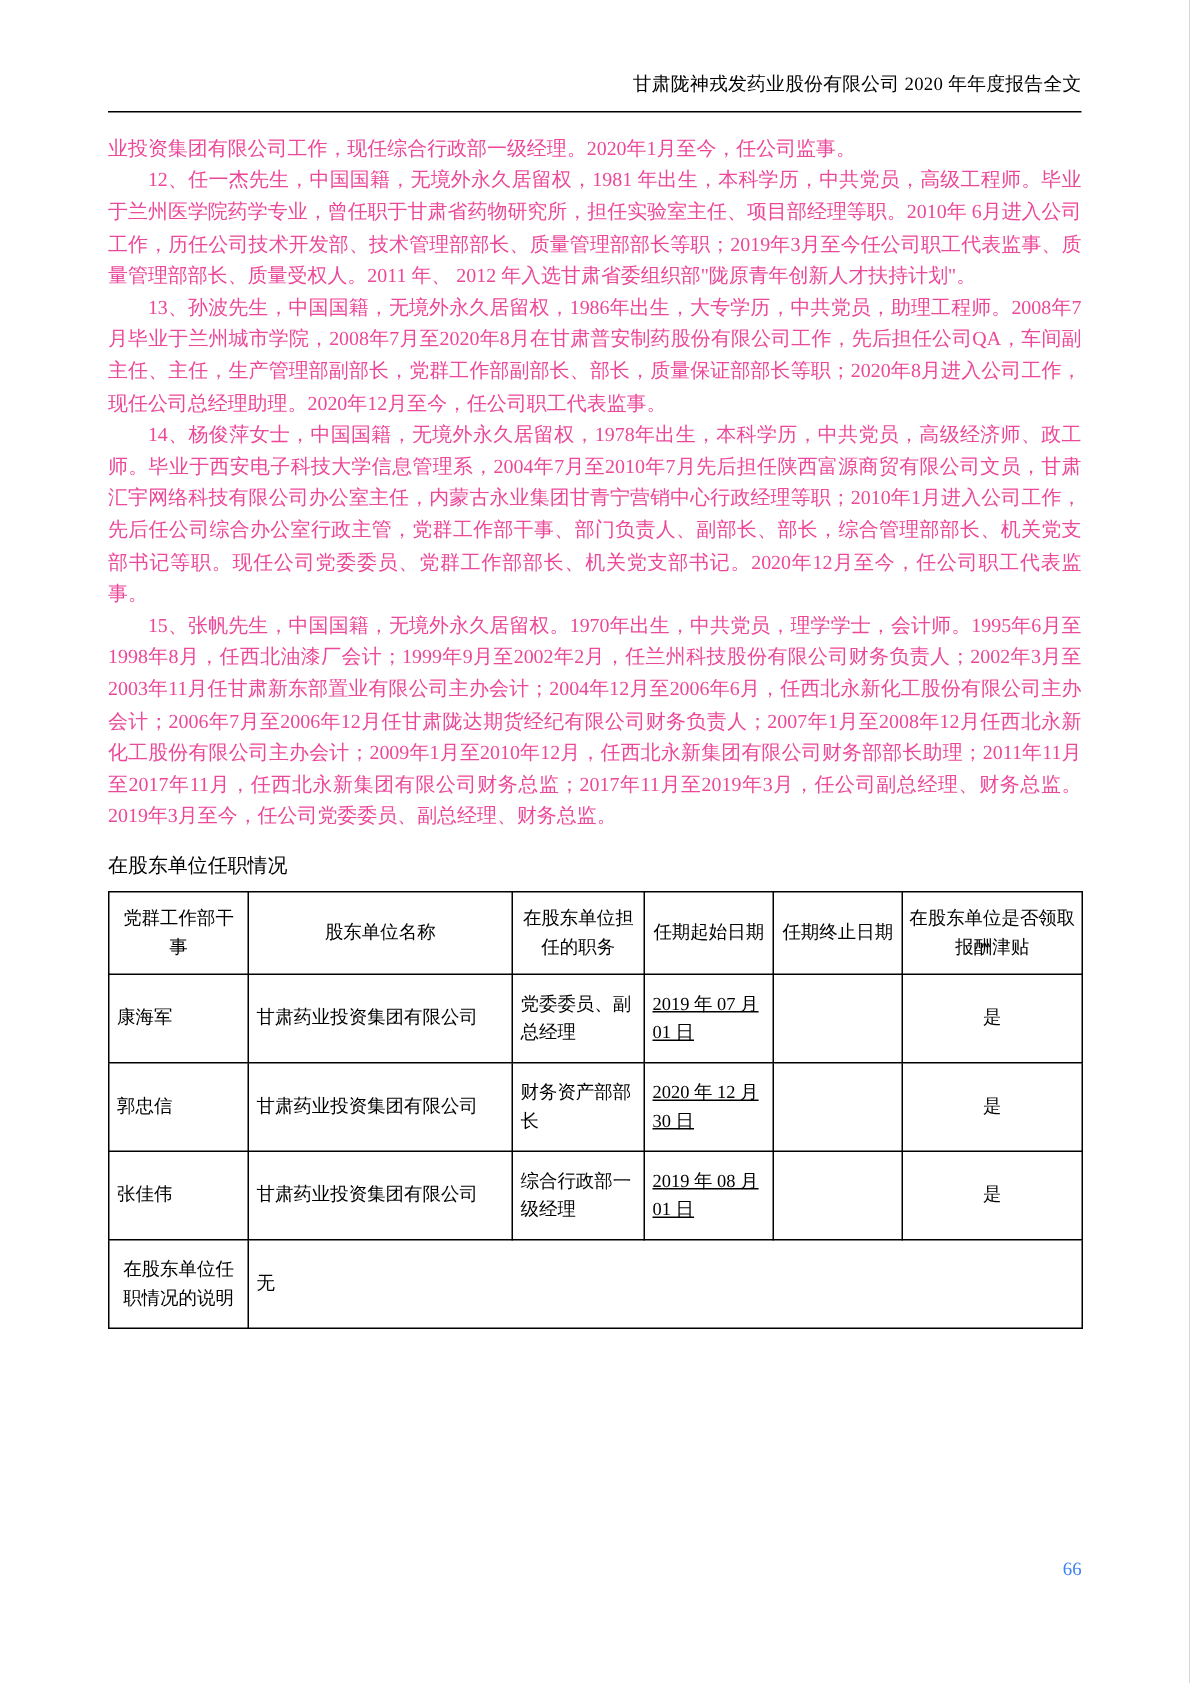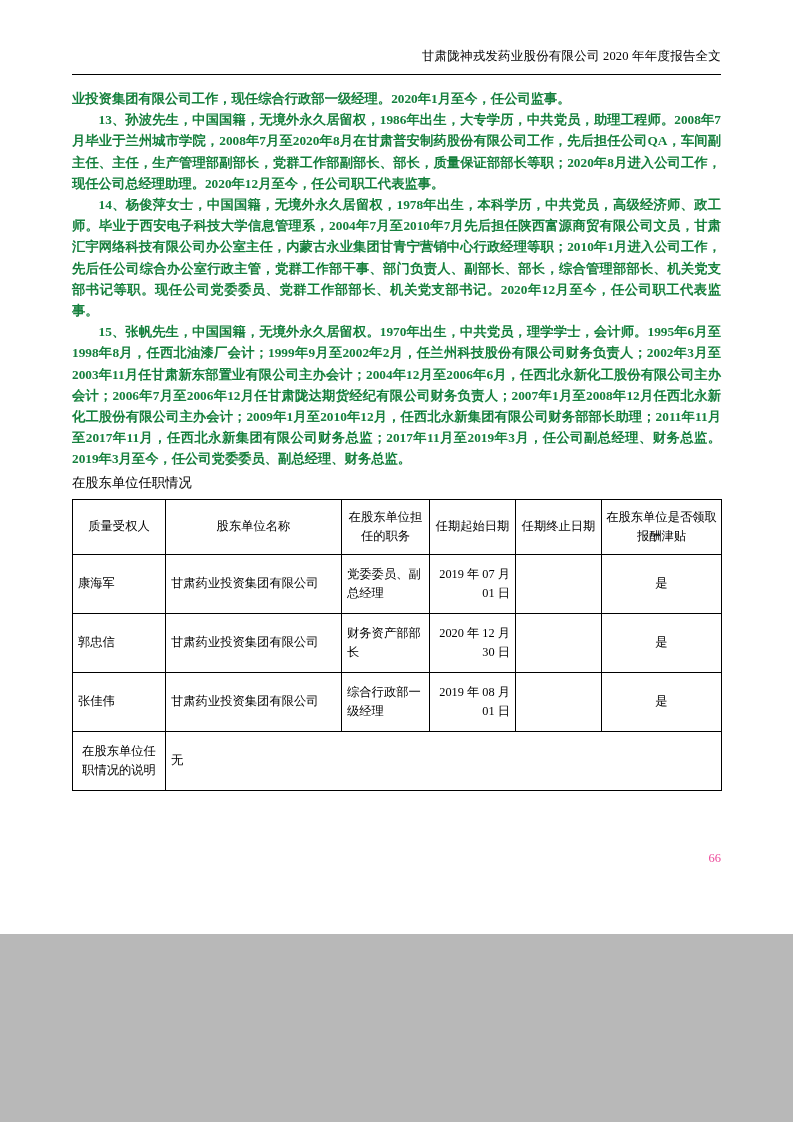--- a/index.html
+++ b/index.html
@@ -5,21 +5,21 @@
   html, body {
     margin: 0;
     padding: 0;
     background: #b8b8b8;
   }
   body {
     font-family: "Liberation Serif", "DejaVu Serif", serif;
   }
   .page {
     width: 793px;
-    height: 934px;
+    height: 1122px;
     background: #ffffff;
     position: relative;
     box-sizing: border-box;
     padding: 16px;
     overflow: hidden;
     margin: 0 auto;
   }
   .header-area {
     position: absolute;
     top: 48px;
@@ -46,30 +46,29 @@
     top: 88px;
     left: 72px;
     width: 649px;
   }
   p.para {
     margin: 0 0 0 0;
     font-size: 13.3px;
     line-height: 21.2px;
     text-align: justify;
     text-justify: inter-ideograph;
-    color: #15803d;
-    font-weight: bold;
+    color: #ec4899;
   }
   p.indent {
     text-indent: 2em;
   }
   .sub-head {
     font-size: 13.3px;
     line-height: 21.2px;
-    margin-top: 2px;
+    margin-top: 12px;
   }
   .applicable {
     font-size: 13.3px;
     line-height: 26px;
     margin-top: 2px;
     margin-bottom: 4px;
   }
   .applicable .box {
     display: inline-block;
     width: 8px;
@@ -101,65 +100,66 @@
     text-align: center;
     background: #ffffff;
     padding: 8px 4px;
   }
   table.shareholder tbody td {
     height: 48px;
   }
   td.c-name { text-align: left; }
   td.c-unit { text-align: left; }
   td.c-post { text-align: left; }
-  td.c-start { text-align: right; }
+  td.c-start { text-align: left; text-decoration: underline; }
   td.c-end { text-align: left; }
   td.c-allow { text-align: center; }
   .note-label { text-align: center; vertical-align: middle; }
   .note-value { text-align: left; vertical-align: middle; }
   .page-number {
     position: absolute;
     right: 72px;
     bottom: 68px;
     font-size: 12.5px;
-    color: #ec4899;
+    color: #3b82f6;
   }
 </style>
 </head>
 <body>
 
 <div class="page">
 
   <div class="header-area">
     <div class="header-text">甘肃陇神戎发药业股份有限公司 2020 年年度报告全文</div>
     <div class="header-rule"></div>
   </div>
 
   <div class="content">
 
     <p class="para">业投资集团有限公司工作，现任综合行政部一级经理。2020年1月至今，任公司监事。</p>
+    <p class="para indent">12、任一杰先生，中国国籍，无境外永久居留权，1981 年出生，本科学历，中共党员，高级工程师。毕业于兰州医学院药学专业，曾任职于甘肃省药物研究所，担任实验室主任、项目部经理等职。2010年 6月进入公司工作，历任公司技术开发部、技术管理部部长、质量管理部部长等职；2019年3月至今任公司职工代表监事、质量管理部部长、质量受权人。2011 年、 2012 年入选甘肃省委组织部"陇原青年创新人才扶持计划"。</p>
     <p class="para indent">13、孙波先生，中国国籍，无境外永久居留权，1986年出生，大专学历，中共党员，助理工程师。2008年7月毕业于兰州城市学院，2008年7月至2020年8月在甘肃普安制药股份有限公司工作，先后担任公司QA，车间副主任、主任，生产管理部副部长，党群工作部副部长、部长，质量保证部部长等职；2020年8月进入公司工作，现任公司总经理助理。2020年12月至今，任公司职工代表监事。</p>
     <p class="para indent">14、杨俊萍女士，中国国籍，无境外永久居留权，1978年出生，本科学历，中共党员，高级经济师、政工师。毕业于西安电子科技大学信息管理系，2004年7月至2010年7月先后担任陕西富源商贸有限公司文员，甘肃汇宇网络科技有限公司办公室主任，内蒙古永业集团甘青宁营销中心行政经理等职；2010年1月进入公司工作，先后任公司综合办公室行政主管，党群工作部干事、部门负责人、副部长、部长，综合管理部部长、机关党支部书记等职。现任公司党委委员、党群工作部部长、机关党支部书记。2020年12月至今，任公司职工代表监事。</p>
     <p class="para indent">15、张帆先生，中国国籍，无境外永久居留权。1970年出生，中共党员，理学学士，会计师。1995年6月至1998年8月，任西北油漆厂会计；1999年9月至2002年2月，任兰州科技股份有限公司财务负责人；2002年3月至2003年11月任甘肃新东部置业有限公司主办会计；2004年12月至2006年6月，任西北永新化工股份有限公司主办会计；2006年7月至2006年12月任甘肃陇达期货经纪有限公司财务负责人；2007年1月至2008年12月任西北永新化工股份有限公司主办会计；2009年1月至2010年12月，任西北永新集团有限公司财务部部长助理；2011年11月至2017年11月，任西北永新集团有限公司财务总监；2017年11月至2019年3月，任公司副总经理、财务总监。2019年3月至今，任公司党委委员、副总经理、财务总监。</p>
 
     <div class="para sub-head">在股东单位任职情况</div>
 
 
     <table class="shareholder">
       <colgroup>
         <col style="width:93px">
         <col style="width:176px">
         <col style="width:88px">
         <col style="width:86px">
         <col style="width:86px">
         <col style="width:120px">
       </colgroup>
       <thead>
         <tr>
-          <th>质量受权人</th>
+          <th>党群工作部干事</th>
           <th>股东单位名称</th>
           <th>在股东单位担任的职务</th>
           <th>任期起始日期</th>
           <th>任期终止日期</th>
           <th>在股东单位是否领取报酬津贴</th>
         </tr>
       </thead>
       <tbody>
         <tr>
           <td class="c-name">康海军</td>

